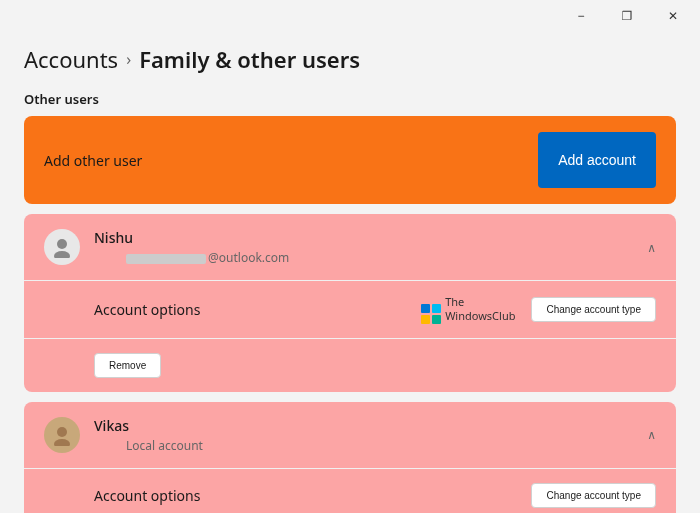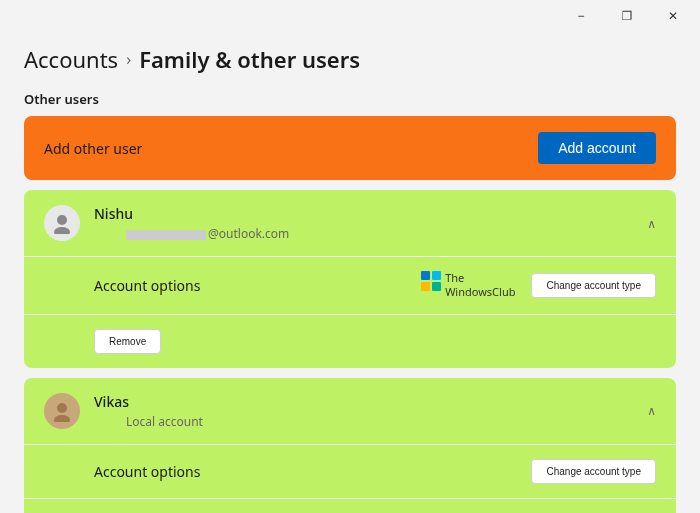--- a/index.html
+++ b/index.html
@@ -81,27 +81,27 @@
     }
     .add-user-label {
       font-size: 14px;
       color: #1a1a1a;
     }
     .add-account-btn {
       background: #0067c0;
       color: #fff;
       border: none;
       border-radius: 4px;
-      padding: 8px 20px;
+      padding: 20px 20px;
       font-size: 14px;
       font-weight: 500;
       cursor: pointer;
     }
     .user-card {
-      background: #bef264;
+      background: #fca5a5;
       border-radius: 8px;
       margin-bottom: 10px;
       overflow: hidden;
     }
     .user-header {
       display: flex;
       align-items: center;
       justify-content: space-between;
       padding: 14px 20px;
       cursor: pointer;
@@ -166,21 +166,21 @@
       color: #1a1a1a;
       text-align: right;
     }
     .option-right {
       display: flex;
       align-items: center;
       gap: 16px;
     }
     .windows-club-badge {
       display: flex;
-      align-items: flex-start;
+      align-items: flex-end;
       gap: 4px;
       font-size: 12px;
       color: #333;
     }
     .windows-icon {
       width: 20px;
       height: 20px;
       display: grid;
       grid-template-columns: 1fr 1fr;
       gap: 2px;

